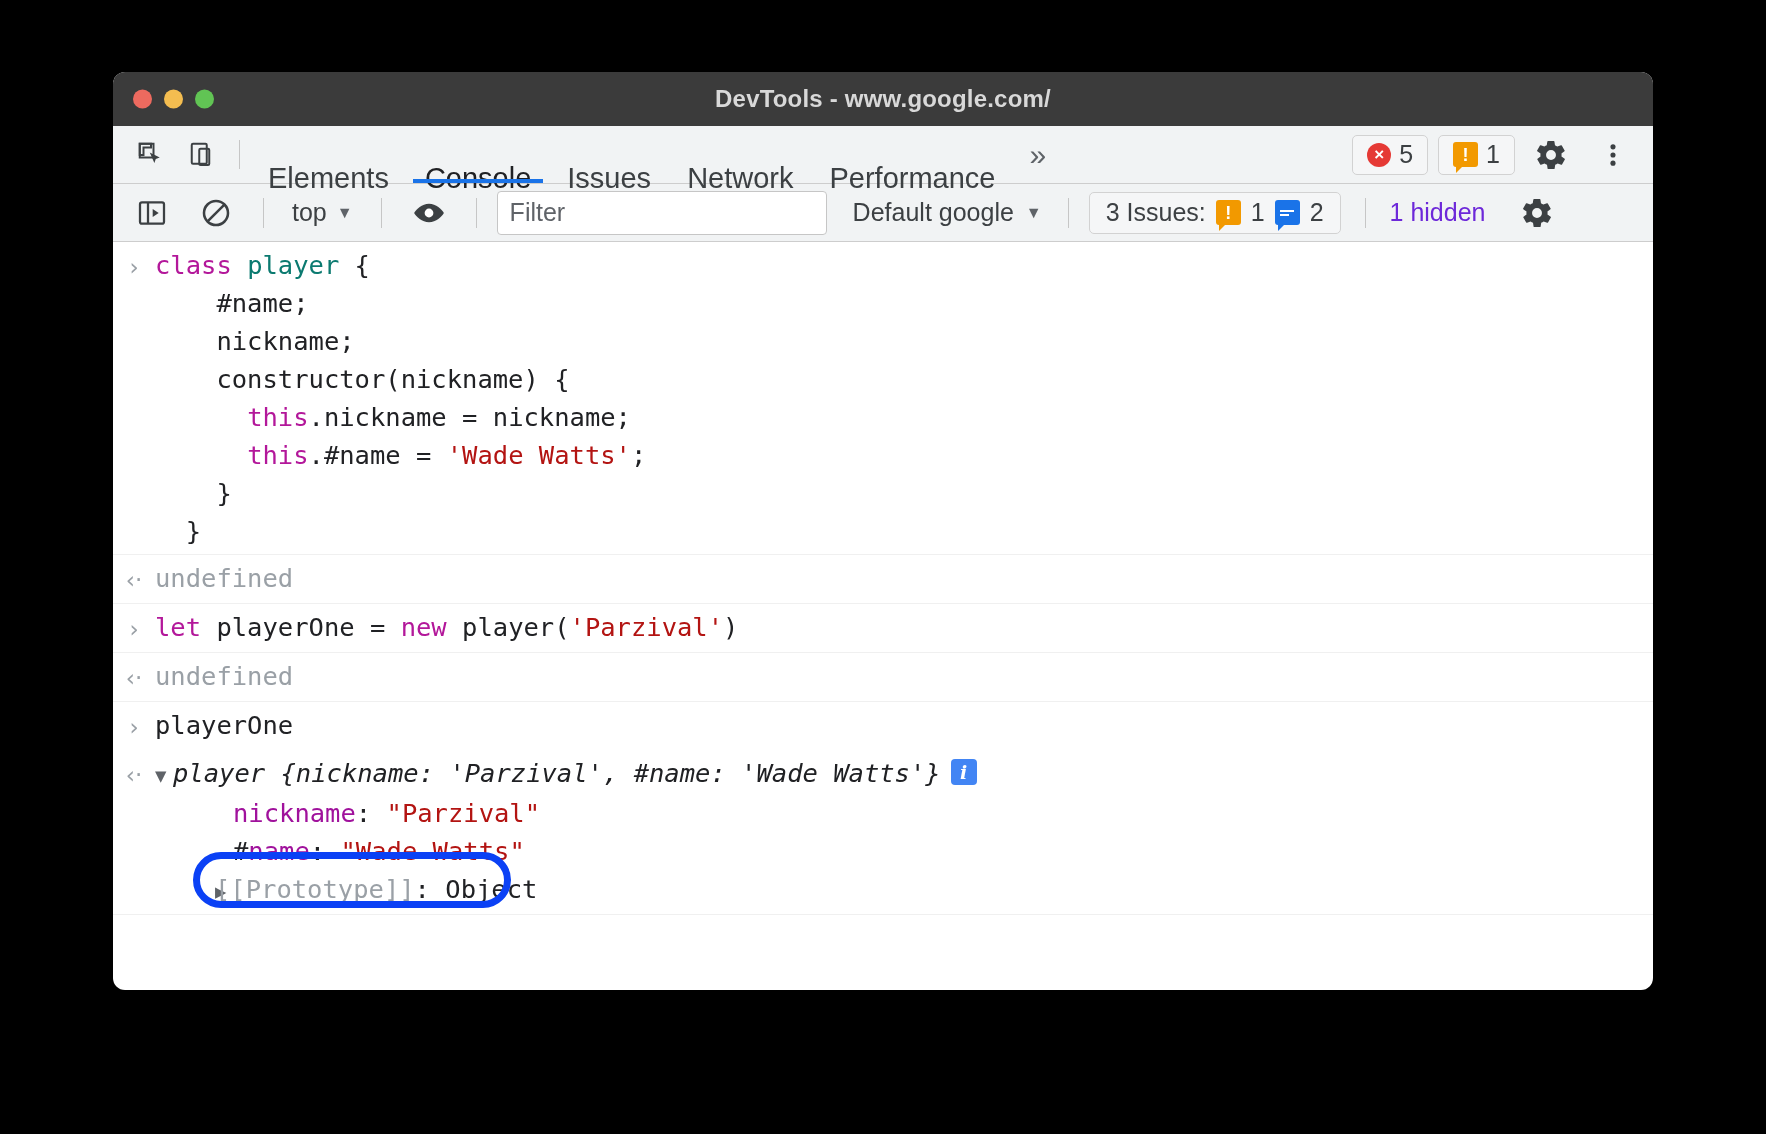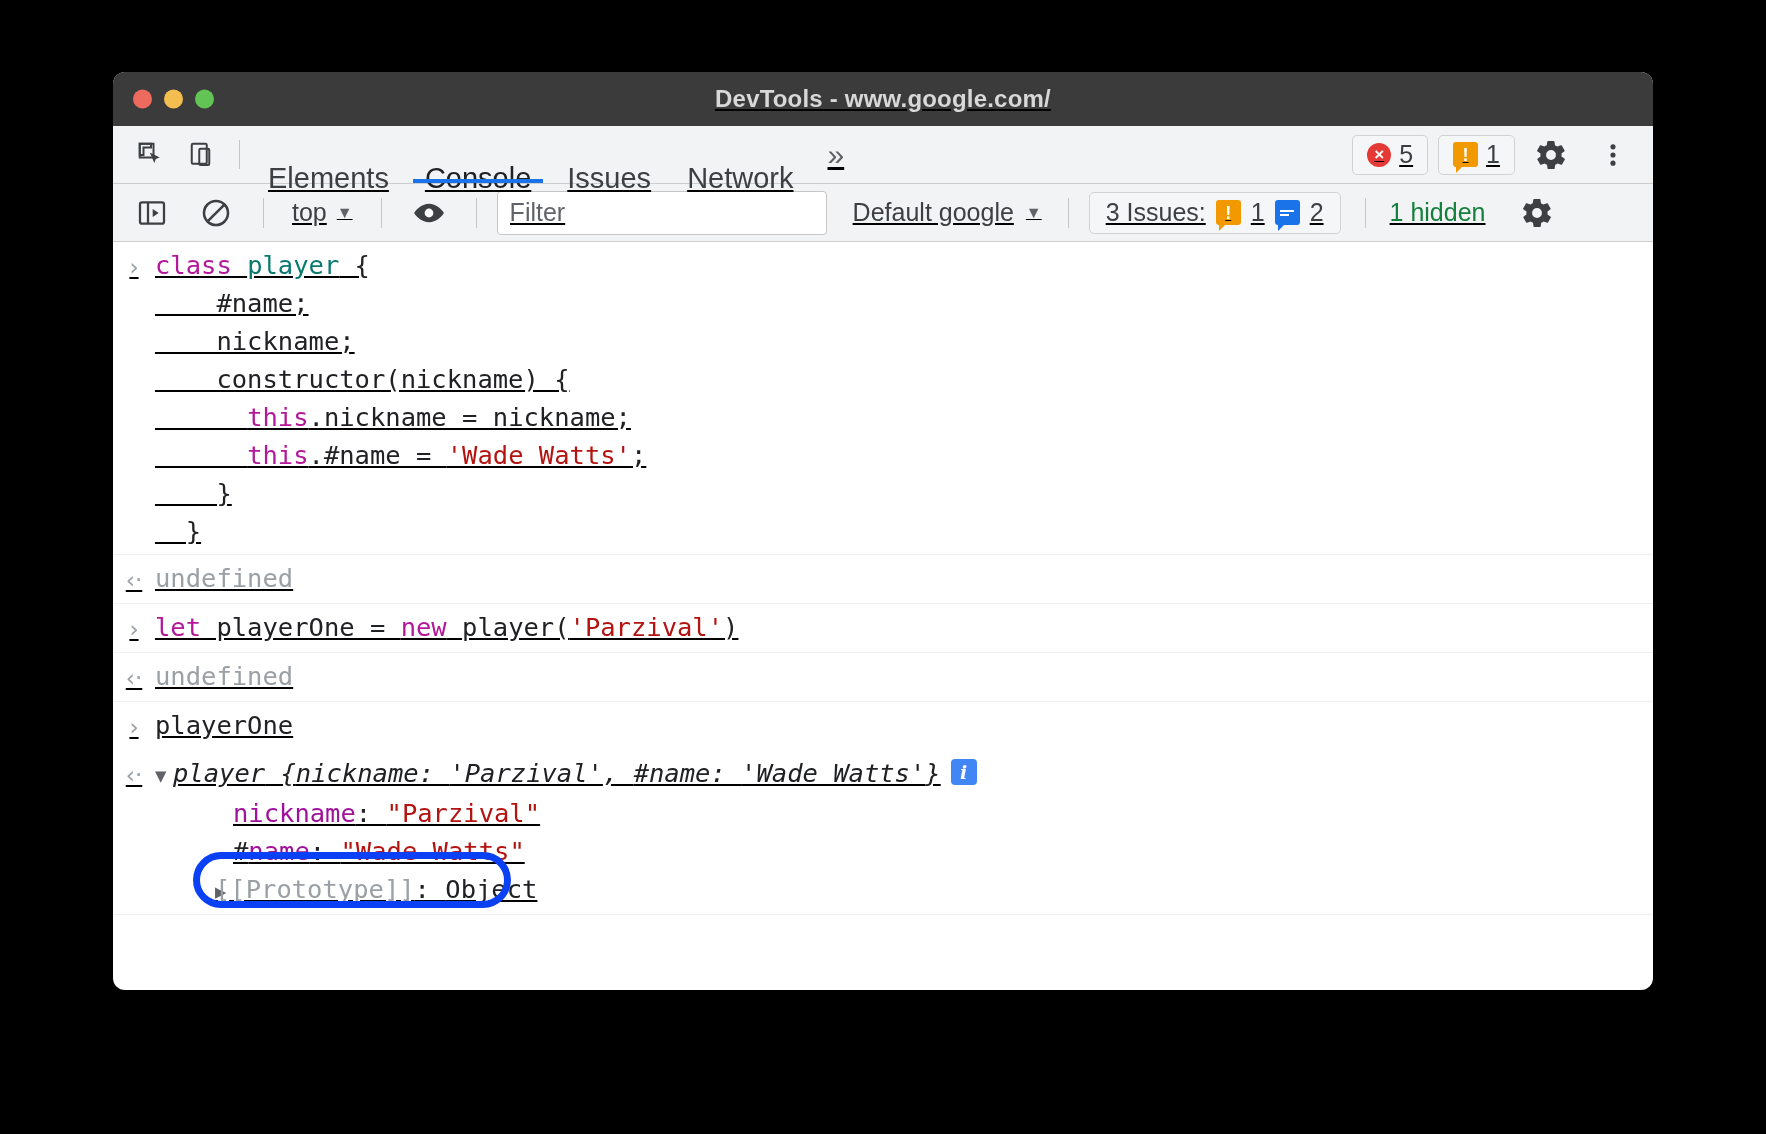--- a/index.html
+++ b/index.html
@@ -18,21 +18,20 @@
   .window {
     position: absolute;
     left: 113px;
     top: 72px;
     width: 1540px;
     height: 918px;
     border-radius: 12px;
     overflow: hidden;
     background: #ffffff;
     box-shadow: 0 0 60px 18px rgba(0,0,0,0.55);
-    text-decoration: underline;
   }
 
   
   .titlebar {
     position: relative;
     height: 54px;
     background: #3b3b3b;
     display: flex;
     align-items: center;
     justify-content: center;
@@ -230,21 +229,21 @@
     padding: 0 16px;
     border: 1px solid #d2d2d2;
     border-radius: 5px;
     background: #f5f6f7;
     font-size: 25px;
     color: #3c4043;
     flex: none;
   }
   .hidden-txt {
     font-size: 25px;
-    color: #15803d;
+    color: #6d28d9;
     padding: 0 14px;
     flex: none;
   }
 
   
   .console {
     background: #fff;
     height: 688px;
     overflow: hidden;
     font-family: "DejaVu Sans Mono", monospace;
@@ -338,20 +337,21 @@
         <rect x="3" y="3" width="12" height="16" rx="1" fill="none" stroke="#3c4043" stroke-width="1.6"></rect>
         <rect x="9" y="7" width="8" height="13" rx="1" fill="none" stroke="#3c4043" stroke-width="1.6"></rect>
       </svg>
     </div>
     <div class="tb-sep"></div>
 
     <div class="tab">Elements</div>
     <div class="tab active">Console</div>
     <div class="tab">Issues</div>
     <div class="tab">Network</div>
+    <div class="tab">Performance</div>
     <div class="chev-more">»</div>
 
     <div class="tb-right">
       <div class="badge-pill">
         <span class="err-dot">×</span>
         <span>5</span>
       </div>
       <div class="badge-pill">
         <span class="warn-box">!</span>
         <span>1</span>

